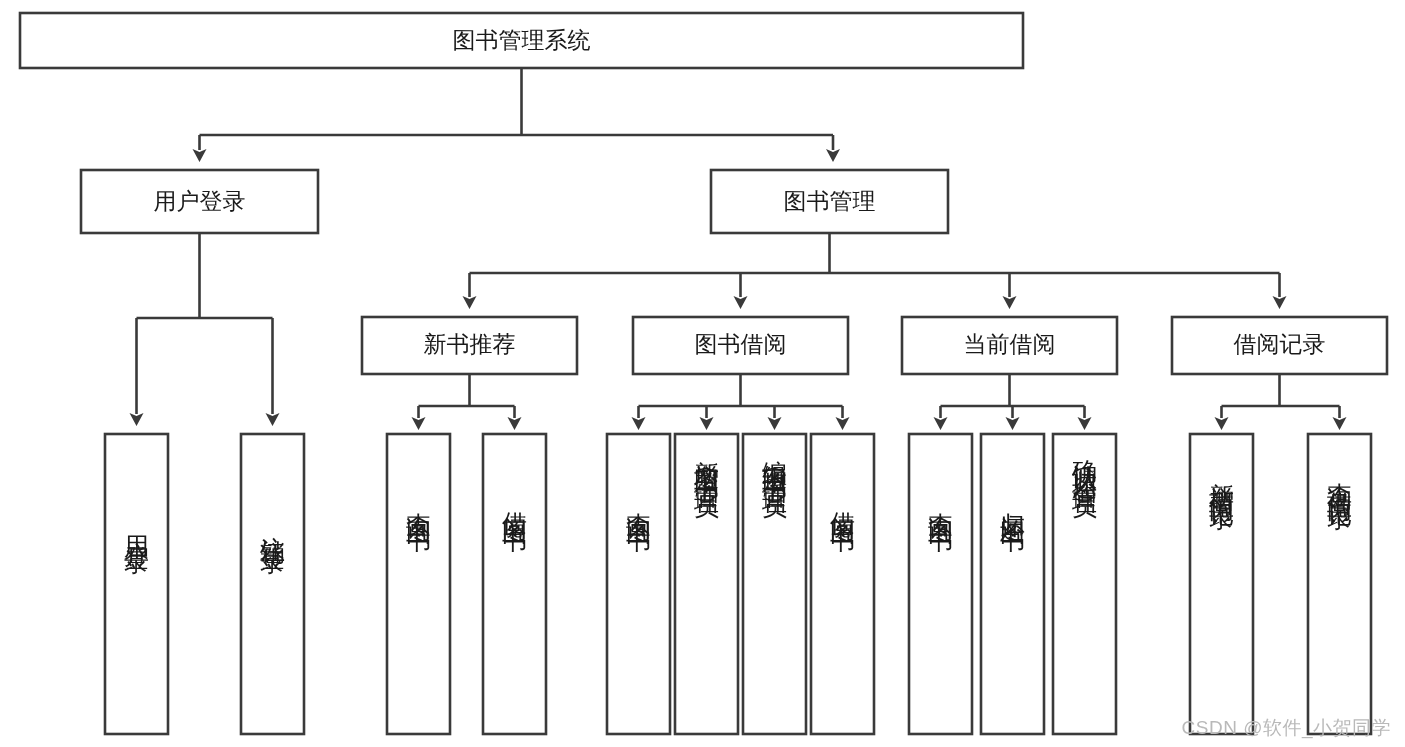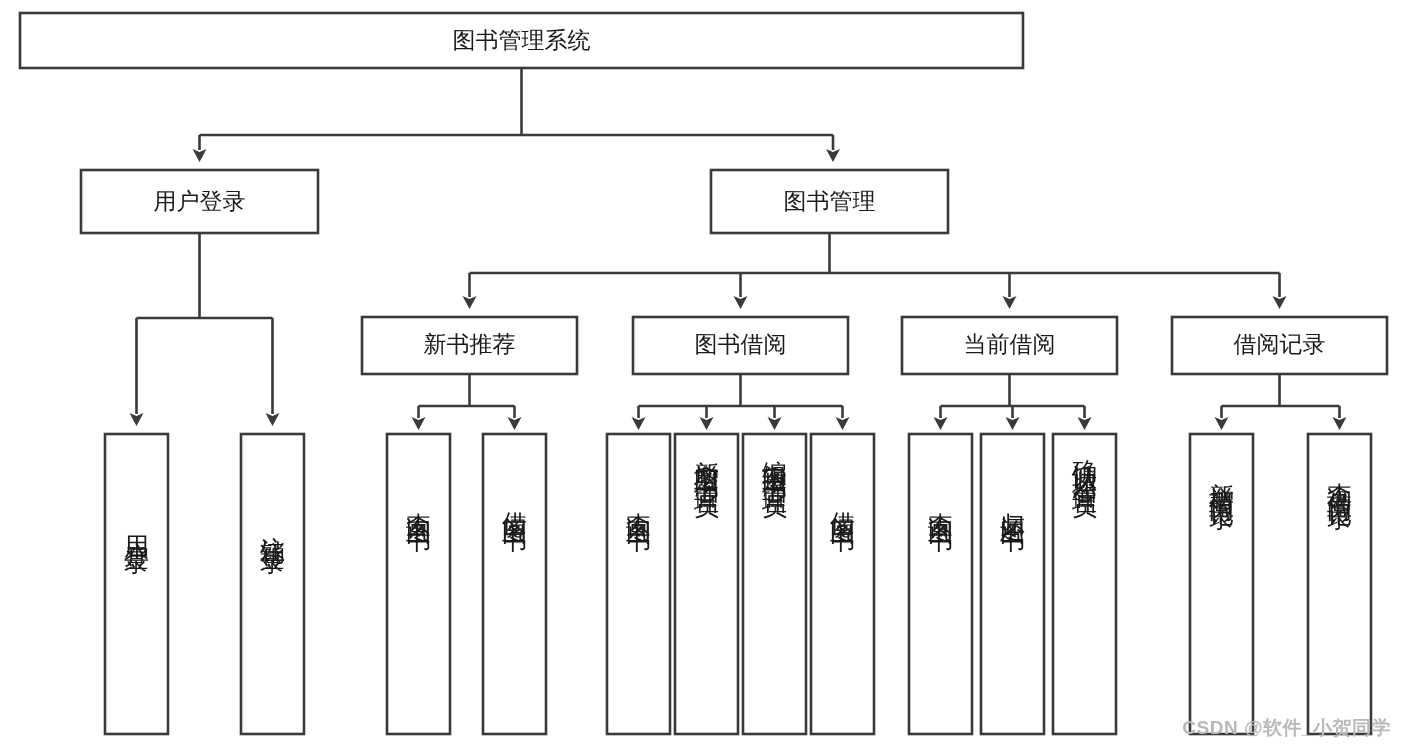--- a/index.html
+++ b/index.html
@@ -69,21 +69,20 @@
   }
   .watermark {
     position: absolute;
     right: 14px;
     bottom: 6px;
     font-family: "Liberation Sans", "DejaVu Sans", sans-serif;
     font-size: 19px;
     color: #b9b9b9;
     letter-spacing: 0.5px;
     white-space: nowrap;
-    font-weight: bold;
   }
 </style>
 </head>
 <body>
 
 <div id="diagram-root">
 
   <svg class="flow" viewBox="0 0 1405 747">
     <defs>
       <marker id="arrow" markerWidth="14" markerHeight="16" refX="1" refY="8" orient="auto" markerUnits="userSpaceOnUse">

